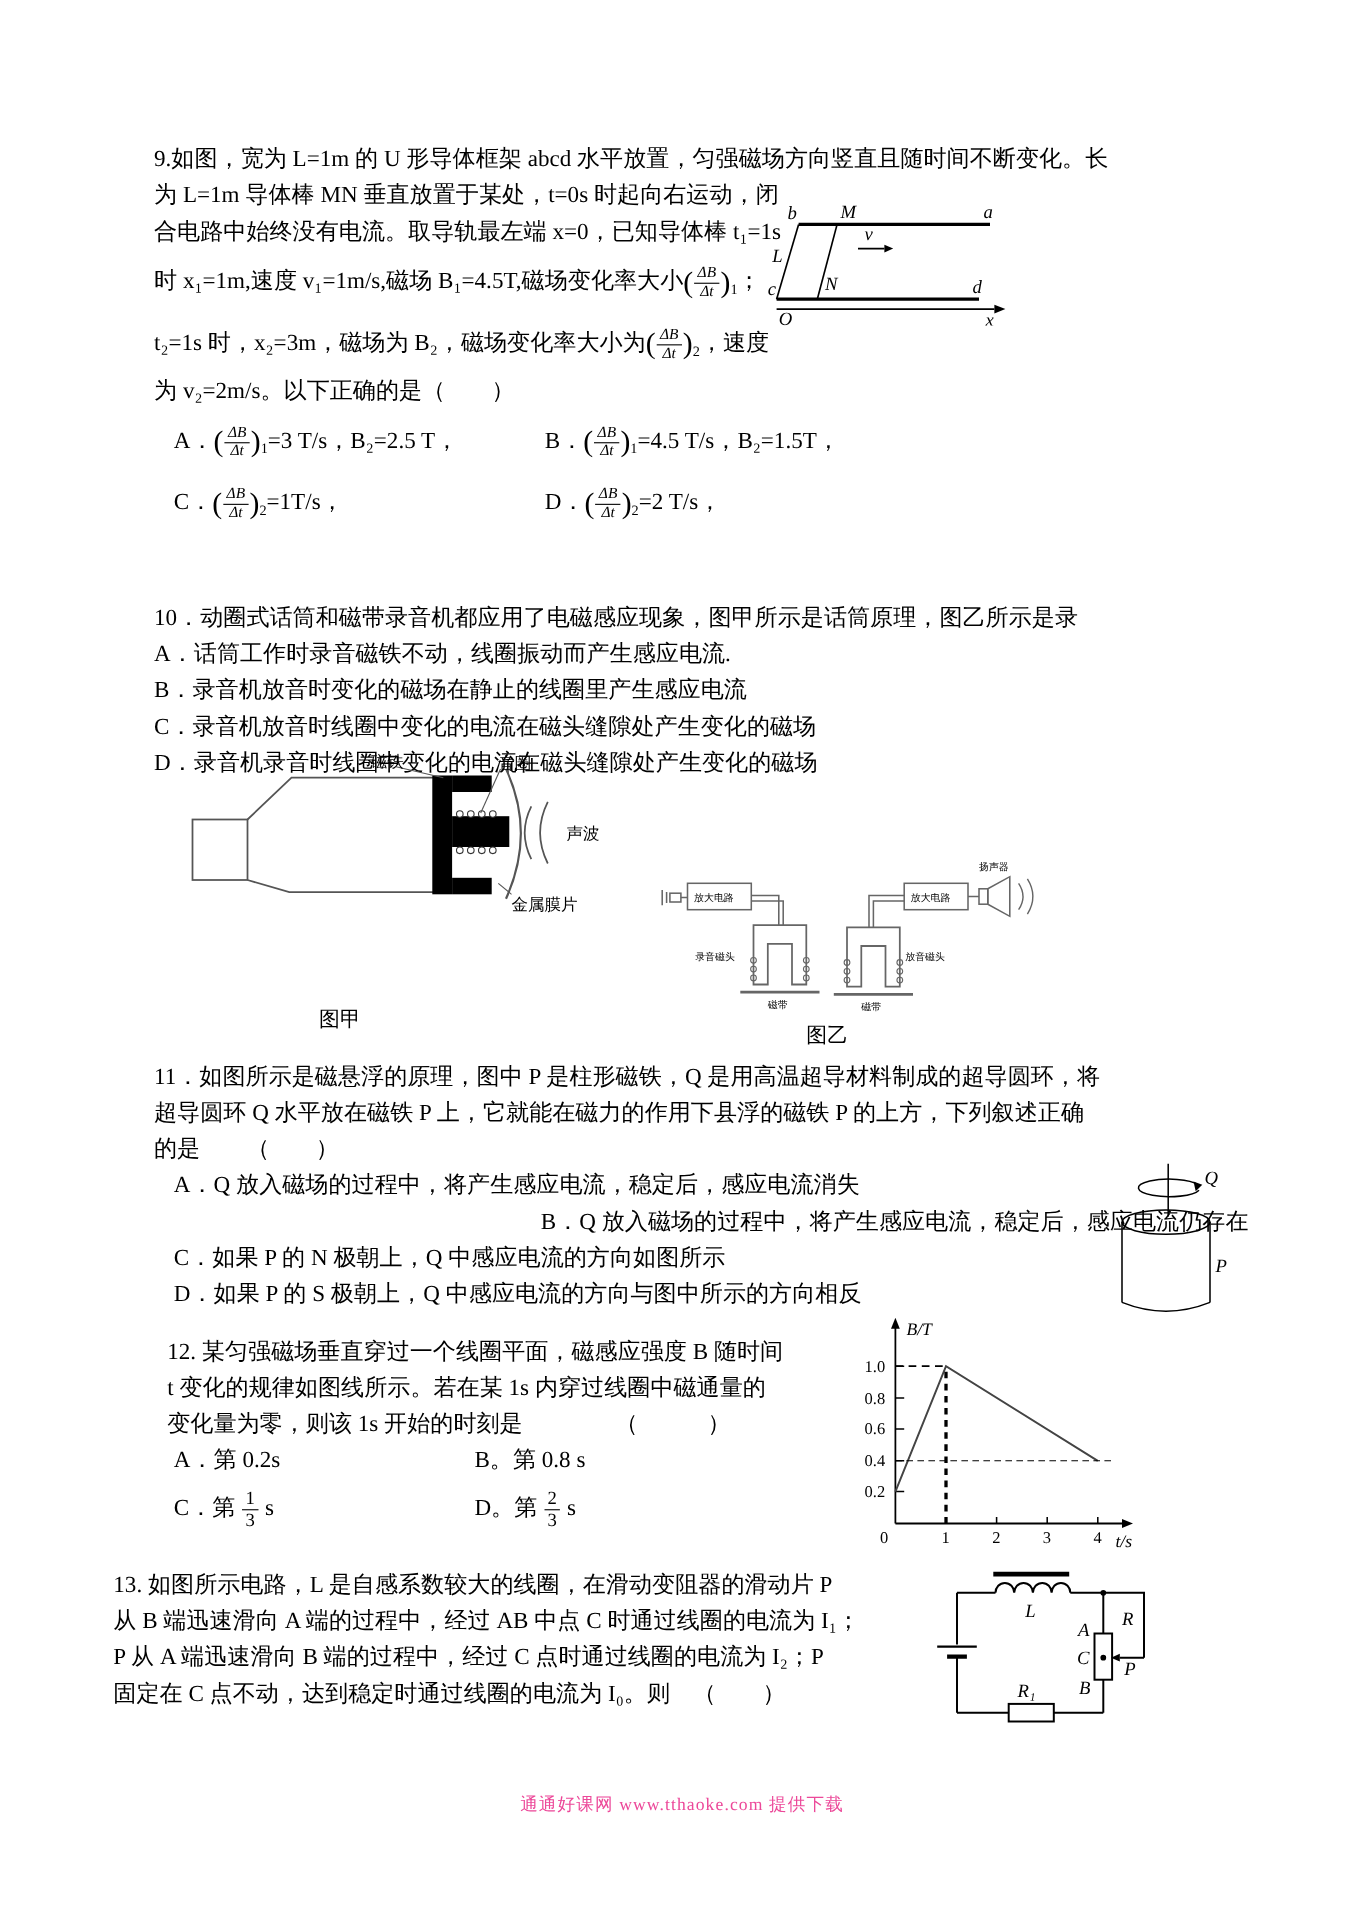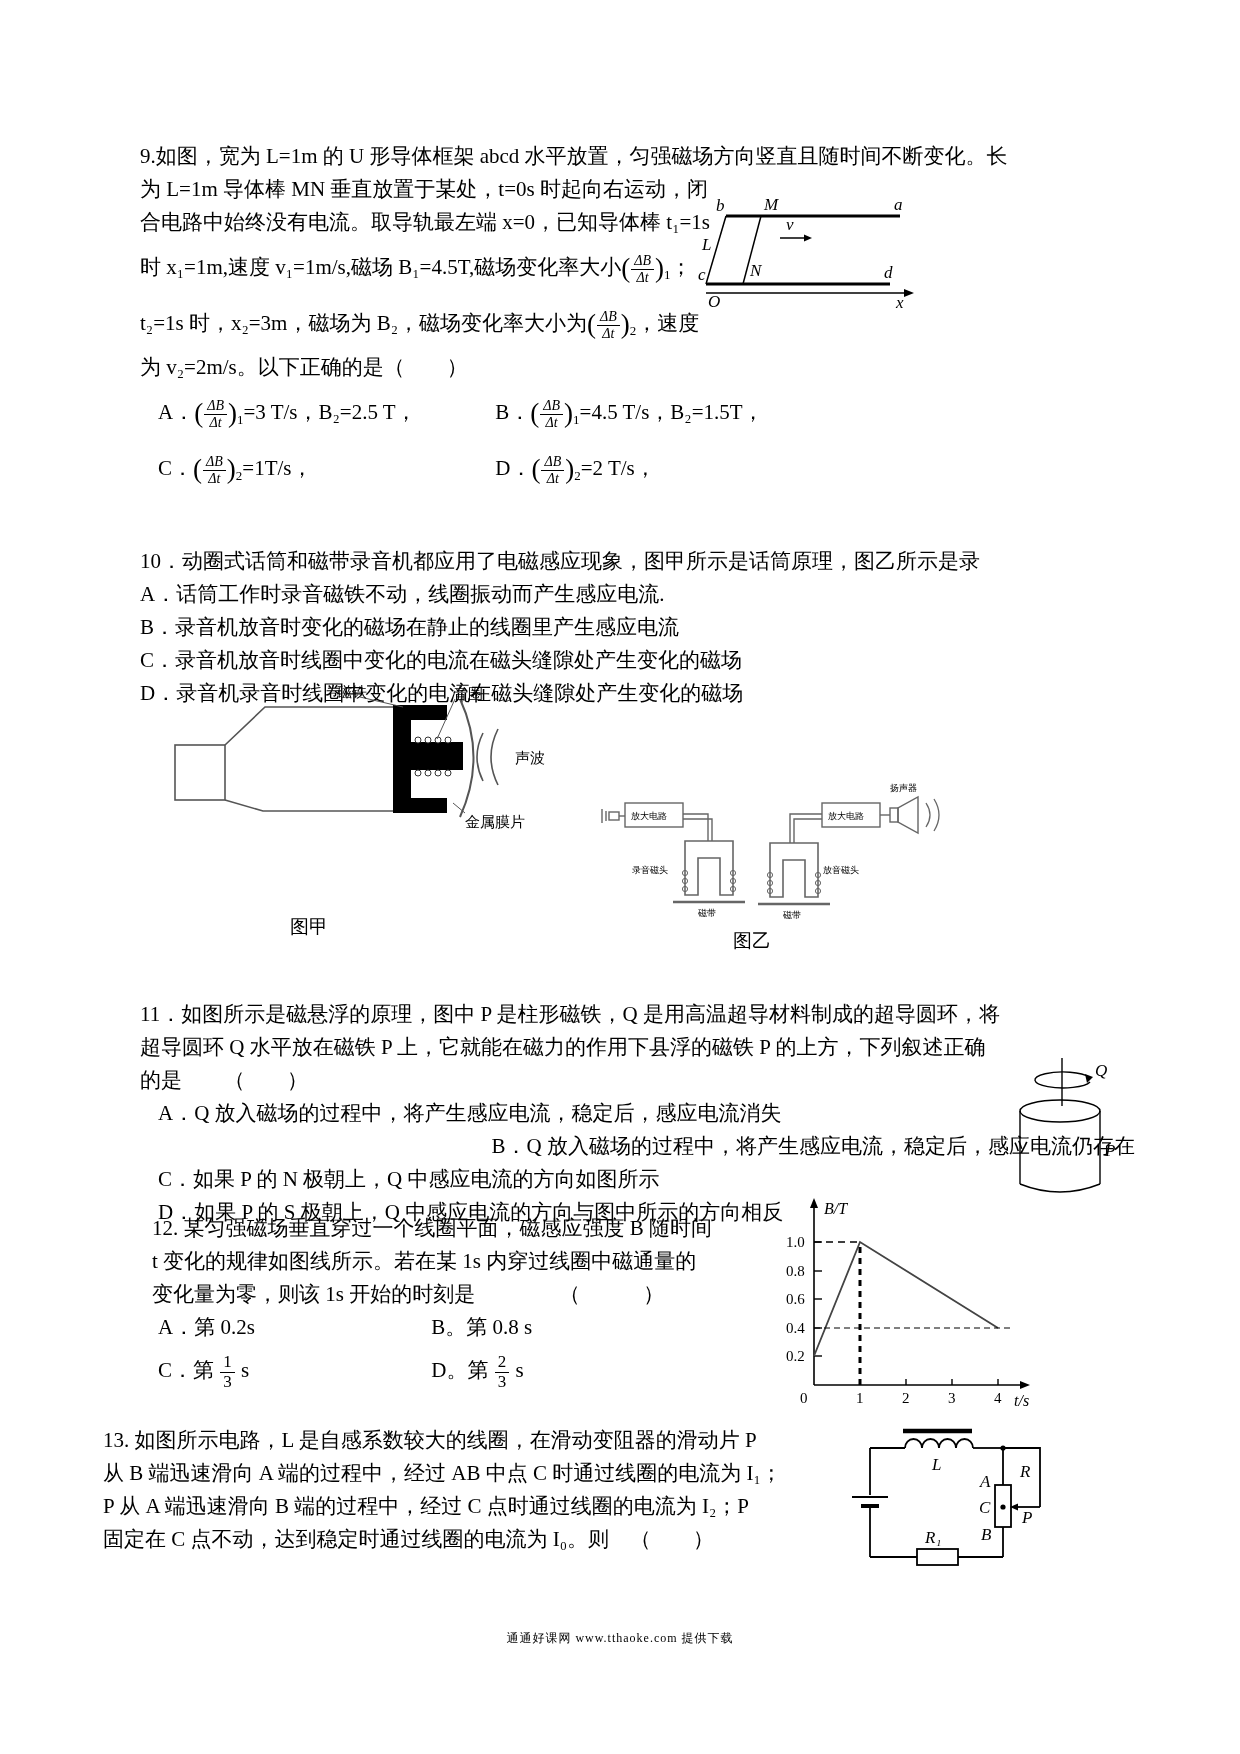--- a/index.html
+++ b/index.html
@@ -20,28 +20,28 @@
   .col1 { display:inline-block; width:332px; }
   .col1b { display:inline-block; width:268px;font-family:Liberation Serif, serif; }
   .figabs { position:absolute; }
   svg text { font-family:"Liberation Serif","DejaVu Serif",serif; }
   .svglbl { font-style:italic; font-size:17px; }
   .svglbl-sm { font-size:9px; font-style:normal; }
   .caption { font-size:19px; font-style:normal; }
   .ticklbl { font-size:15px; font-style:normal; }
   .axlbl { font-size:16px; font-style:italic; }
   #footer { position:absolute; left:0; right:0; top:1630px; text-align:center;
-            font-size:12px; color:#000000; letter-spacing:1px; }
+            font-size:16px; color:#ec4899; letter-spacing:1px; }
 </style>
 </head>
 <body>
 
 <div class="page">
 
-  <div class="q" id="q9" style="left:140px; top:140px; width:995px;">
+  <div class="q" id="q9" style="left:140px; top:128px; width:995px;">
     <div>9.如图，宽为 L=1m 的 U 形导体框架 abcd 水平放置，匀强磁场方向竖直且随时间不断变化。长</div>
     <div>为 L=1m 导体棒 MN 垂直放置于某处，t=0s 时起向右运动，闭</div>
     <div>合电路中始终没有电流。取导轨最左端 x=0，已知导体棒 t₁=1s</div>
     <div class="fline"><span>时 x₁=1m,速度 v₁=1m/s,磁场 B₁=4.5T,磁场变化率大小</span><span class="paren">(</span><span class="frac"><span class="num">ΔB</span><span class="den">Δt</span></span><span class="paren">)</span><sub class="fsub">1</sub><span>；</span></div>
     <div class="fline"><span>t₂=1s 时，x₂=3m，磁场为 B₂，磁场变化率大小为</span><span class="paren">(</span><span class="frac"><span class="num">ΔB</span><span class="den">Δt</span></span><span class="paren">)</span><sub class="fsub">2</sub><span>，速度</span></div>
     <div>为 v₂=2m/s。以下正确的是（　　）</div>
     <div class="fline" style="padding-left:18px;">
       <span class="col1"><span>A．</span><span class="paren">(</span><span class="frac"><span class="num">ΔB</span><span class="den">Δt</span></span><span class="paren">)</span><sub class="fsub">1</sub><span>=3 T/s，B₂=2.5 T，</span></span>
       <span><span>B．</span><span class="paren">(</span><span class="frac"><span class="num">ΔB</span><span class="den">Δt</span></span><span class="paren">)</span><sub class="fsub">1</sub><span>=4.5 T/s，B₂=1.5T，</span></span>
     </div>
@@ -171,21 +171,21 @@
       <polygon points="308,33 308,47 328,58 328,22"></polygon>
     </g>
     <g stroke="#666" fill="none" stroke-width="1.3">
       <path d="M336,28 Q344,40 336,52"></path>
       <path d="M344,24 Q354,40 344,56"></path>
     </g>
     <text class="svglbl-sm" x="300" y="16">扬声器</text>
     <text class="caption" x="143" y="172">图乙</text>
   </svg>
 
-  <div class="q" id="q11" style="left:140px; top:998px; width:995px;">
+  <div class="q" id="q11" style="left:140px; top:962px; width:995px;">
     <div>11．如图所示是磁悬浮的原理，图中 P 是柱形磁铁，Q 是用高温超导材料制成的超导圆环，将</div>
     <div>超导圆环 Q 水平放在磁铁 P 上，它就能在磁力的作用下县浮的磁铁 P 的上方，下列叙述正确</div>
     <div>的是　　（　　）</div>
     <div style="padding-left:18px;">A．Q 放入磁场的过程中，将产生感应电流，稳定后，感应电流消失</div>
     <div style="padding-left:18px;text-align:right;">B．Q 放入磁场的过程中，将产生感应电流，稳定后，感应电流仍存在</div>
     <div style="padding-left:18px;">C．如果 P 的 N 极朝上，Q 中感应电流的方向如图所示</div>
     <div style="padding-left:18px;">D．如果 P 的 S 极朝上，Q 中感应电流的方向与图中所示的方向相反</div>
   </div>
 
   <svg class="figabs" style="left:995px; top:1056px;" width="135" height="150" viewBox="0 0 135 150">

